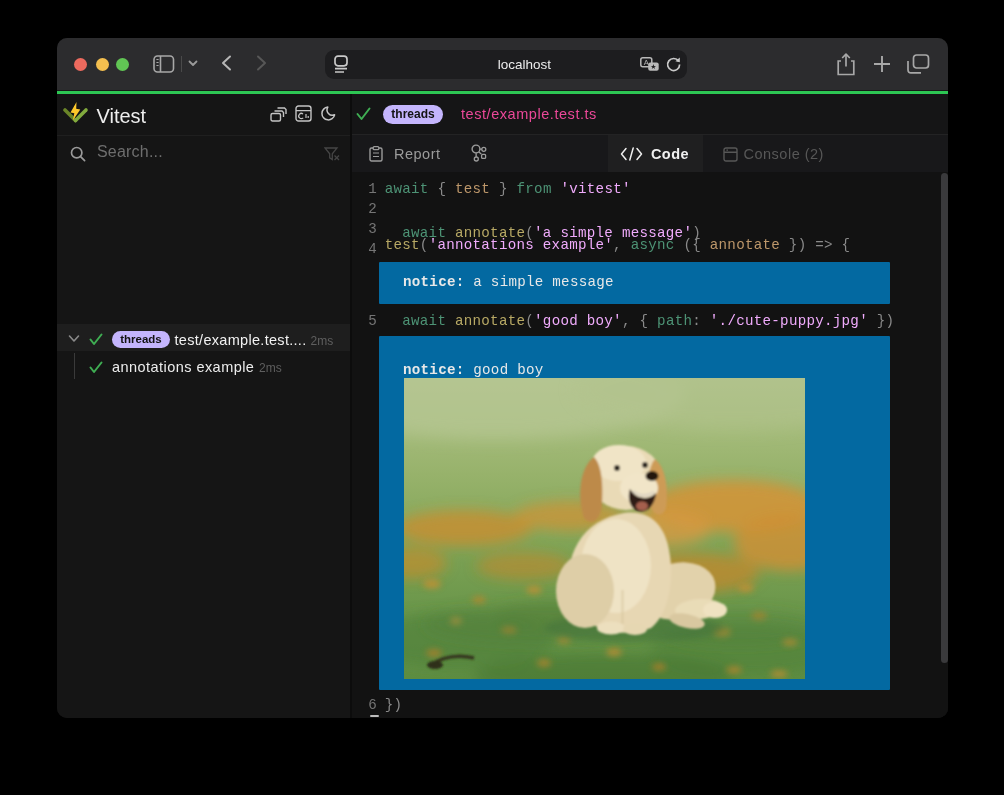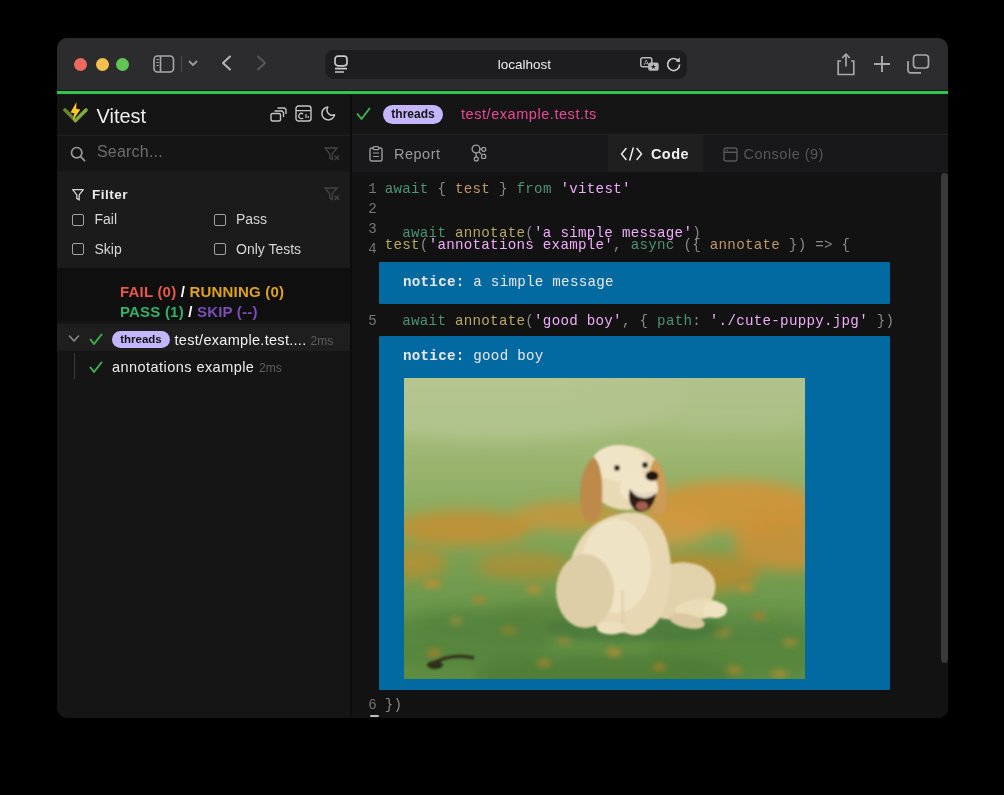--- a/index.html
+++ b/index.html
@@ -137,44 +137,21 @@
       <circle cx="6.7" cy="6.7" r="5.2" fill="none" stroke="#9a9a9a" stroke-width="1.7"></circle>
       <line x1="10.6" y1="10.6" x2="14.6" y2="14.6" stroke="#9a9a9a" stroke-width="1.7" stroke-linecap="round"></line>
     </svg>
     <div class="abs" style="left:40px; top:47.5px; height:22px; line-height:22px; color:#6e6e6e; font-size:16px; letter-spacing:0.2px;">Search...</div>
     <svg class="abs" style="left:267px; top:53px;" width="16" height="14" viewBox="0 0 16 14">
       <path d="M 1 1 L 13 1 L 8.3 6.8 L 8.3 12.6 L 5.7 10.8 L 5.7 6.8 Z" fill="none" stroke="#454545" stroke-width="1.3"></path>
       <line x1="10.5" y1="8.5" x2="15" y2="13" stroke="#454545" stroke-width="1.3"></line>
       <line x1="15" y1="8.5" x2="10.5" y2="13" stroke="#454545" stroke-width="1.3"></line>
     </svg>
 
-    <div id="filterpanel">
-      <svg class="abs" style="left:15px; top:17.5px;" width="12" height="12" viewBox="0 0 12 12">
-        <path d="M 0.7 0.7 L 11.3 0.7 L 7.2 5.8 L 7.2 11 L 4.8 9.4 L 4.8 5.8 Z" fill="none" stroke="#d6d6d6" stroke-width="1.3" stroke-linejoin="round"></path>
-      </svg>
-      <div class="abs" style="left:35px; top:14px; height:19px; line-height:19px; color:#eaeaea; font-size:13.5px; font-weight:bold; letter-spacing:0.5px;">Filter</div>
-      <svg class="abs" style="left:267px; top:16px;" width="16" height="14" viewBox="0 0 16 14">
-        <path d="M 1 1 L 13 1 L 8.3 6.8 L 8.3 12.6 L 5.7 10.8 L 5.7 6.8 Z" fill="none" stroke="#454545" stroke-width="1.3"></path>
-        <line x1="10.5" y1="8.5" x2="15" y2="13" stroke="#454545" stroke-width="1.3"></line>
-        <line x1="15" y1="8.5" x2="10.5" y2="13" stroke="#454545" stroke-width="1.3"></line>
-      </svg>
-      <div class="cb" style="left:14.5px; top:42.5px;"></div>
-      <div class="cblabel" style="left:37.5px; top:40px;">Fail</div>
-      <div class="cb" style="left:156.5px; top:42.5px;"></div>
-      <div class="cblabel" style="left:179px; top:40px;">Pass</div>
-      <div class="cb" style="left:14.5px; top:72px;"></div>
-      <div class="cblabel" style="left:37.5px; top:69.5px;">Skip</div>
-      <div class="cb" style="left:156.5px; top:72px;"></div>
-      <div class="cblabel" style="left:179px; top:69.5px;">Only Tests</div>
-    </div>
-
-    <div id="statusarea">
-      <div class="statline" style="top:15.5px;"><span style="color:#e8584a;">FAIL (0)</span> <span style="color:#fff;">/</span> <span style="color:#dda31e;">RUNNING (0)</span></div>
-      <div class="statline" style="top:35.5px;"><span style="color:#31b169;">PASS (1)</span> <span style="color:#fff;">/</span> <span style="color:#7a4db8;">SKIP (--)</span></div>
-    </div>
+
 
     <div id="filerow">
       <svg class="abs" style="left:11px; top:9.5px;" width="12" height="9" viewBox="0 0 12 9">
         <polyline points="1.5,2 6,7 10.5,2" fill="none" stroke="#8a8a8a" stroke-width="1.6" stroke-linecap="round" stroke-linejoin="round"></polyline>
       </svg>
       <svg class="abs" style="left:31.5px; top:9px;" width="14" height="13" viewBox="0 0 14 13">
         <polyline points="1.5,6.5 5,11 12.5,1.5" fill="none" stroke="#3fae53" stroke-width="2" stroke-linecap="round" stroke-linejoin="round"></polyline>
       </svg>
       <div class="pill abs" style="left:55px; top:6.5px; width:58px; height:17.5px; line-height:17.5px;">threads</div>
       <div class="abs" style="left:117.5px; top:5.5px; height:21px; line-height:21px; color:#f2f2f2; font-size:14.5px; letter-spacing:0.3px;">test/example.test....</div>
@@ -226,38 +203,38 @@
         <polyline points="17,1.5 21.5,7 17,12.5" fill="none" stroke="#ededed" stroke-width="1.5" stroke-linecap="round" stroke-linejoin="round"></polyline>
         <line x1="13.2" y1="1" x2="9.8" y2="13" stroke="#ededed" stroke-width="1.5" stroke-linecap="round"></line>
       </svg>
       <div class="tabtext" style="left:299px; color:#f0f0f0; font-weight:600; letter-spacing:0.4px;">Code</div>
 
       <svg class="abs" style="left:371px; top:11.5px;" width="15" height="15" viewBox="0 0 15 15">
         <rect x="1" y="1" width="13" height="13" rx="2" fill="none" stroke="#575757" stroke-width="1.4"></rect>
         <line x1="1" y1="5.2" x2="14" y2="5.2" stroke="#575757" stroke-width="1.4"></line>
         <line x1="3.4" y1="3.1" x2="5" y2="3.1" stroke="#575757" stroke-width="1.3"></line>
       </svg>
-      <div class="tabtext" style="left:391.5px; color:#575757;">Console (9)</div>
+      <div class="tabtext" style="left:391.5px; color:#575757;">Console (2)</div>
     </div>
     <div id="codearea">
       <div class="ln" style="left:0px; top:7px;">1</div>
       <div class="ln" style="left:0px; top:27px;">2</div>
       <div class="ln" style="left:0px; top:47px;">3</div>
       <div class="ln" style="left:0px; top:67px;">4</div>
       <div class="ln" style="left:0px; top:139px;">5</div>
       <div class="ln" style="left:0px; top:523px;">6</div>
       <div class="cl" style="left:32.7px; top:7px;"><span class="kw">await</span> <span class="pu">{</span> <span class="va">test</span> <span class="pu">}</span> <span class="kw">from</span> <span class="st">'vitest'</span></div>
       <div class="cl" style="left:32.7px; top:47px;margin-top:16px;"><span class="fn">test</span><span class="pu">(</span><span class="st">'annotations example'</span><span class="pu">,</span> <span class="kw">async</span> <span class="pu">({</span> <span class="va">annotate</span> <span class="pu">})</span> <span class="pu">=&gt;</span> <span class="pu">{</span></div>
       <div class="cl" style="left:32.7px; top:51px;text-align:right;">  <span class="kw">await</span> <span class="fn">annotate</span><span class="pu">(</span><span class="st">'a simple message'</span><span class="pu">)</span></div>
       <div class="notebox" style="top:90px; height:42px;">
         <div class="notetext" style="top:10px;"><b>notice:</b> a simple message</div>
       </div>
       <div class="cl" style="left:32.7px; top:139px;">  <span class="kw">await</span> <span class="fn">annotate</span><span class="pu">(</span><span class="st">'good boy'</span><span class="pu">,</span> <span class="pu">{</span> <span class="pr">path</span><span class="pu">:</span> <span class="st">'./cute-puppy.jpg'</span> <span class="pu">})</span></div>
       <div class="notebox" style="top:163.7px; height:354.7px;">
-        <div class="notetext" style="top:10px;"><b>notice:</b> good boy</div>
+        <div class="notetext" style="top:24px;"><b>notice:</b> good boy</div>
         <div class="abs" style="left:24.5px; top:42.8px; width:401.5px; height:300.5px; overflow:hidden;">
           
           <svg width="402" height="301" viewBox="0 0 402 301">
             <defs>
               <linearGradient id="pbg" x1="0" y1="0" x2="0" y2="1">
                 <stop offset="0" stop-color="#b0c28b"></stop>
                 <stop offset="0.17" stop-color="#a4bb7a"></stop>
                 <stop offset="0.32" stop-color="#97b26b"></stop>
                 <stop offset="0.47" stop-color="#89aa5e"></stop>
                 <stop offset="0.62" stop-color="#789f52"></stop>

